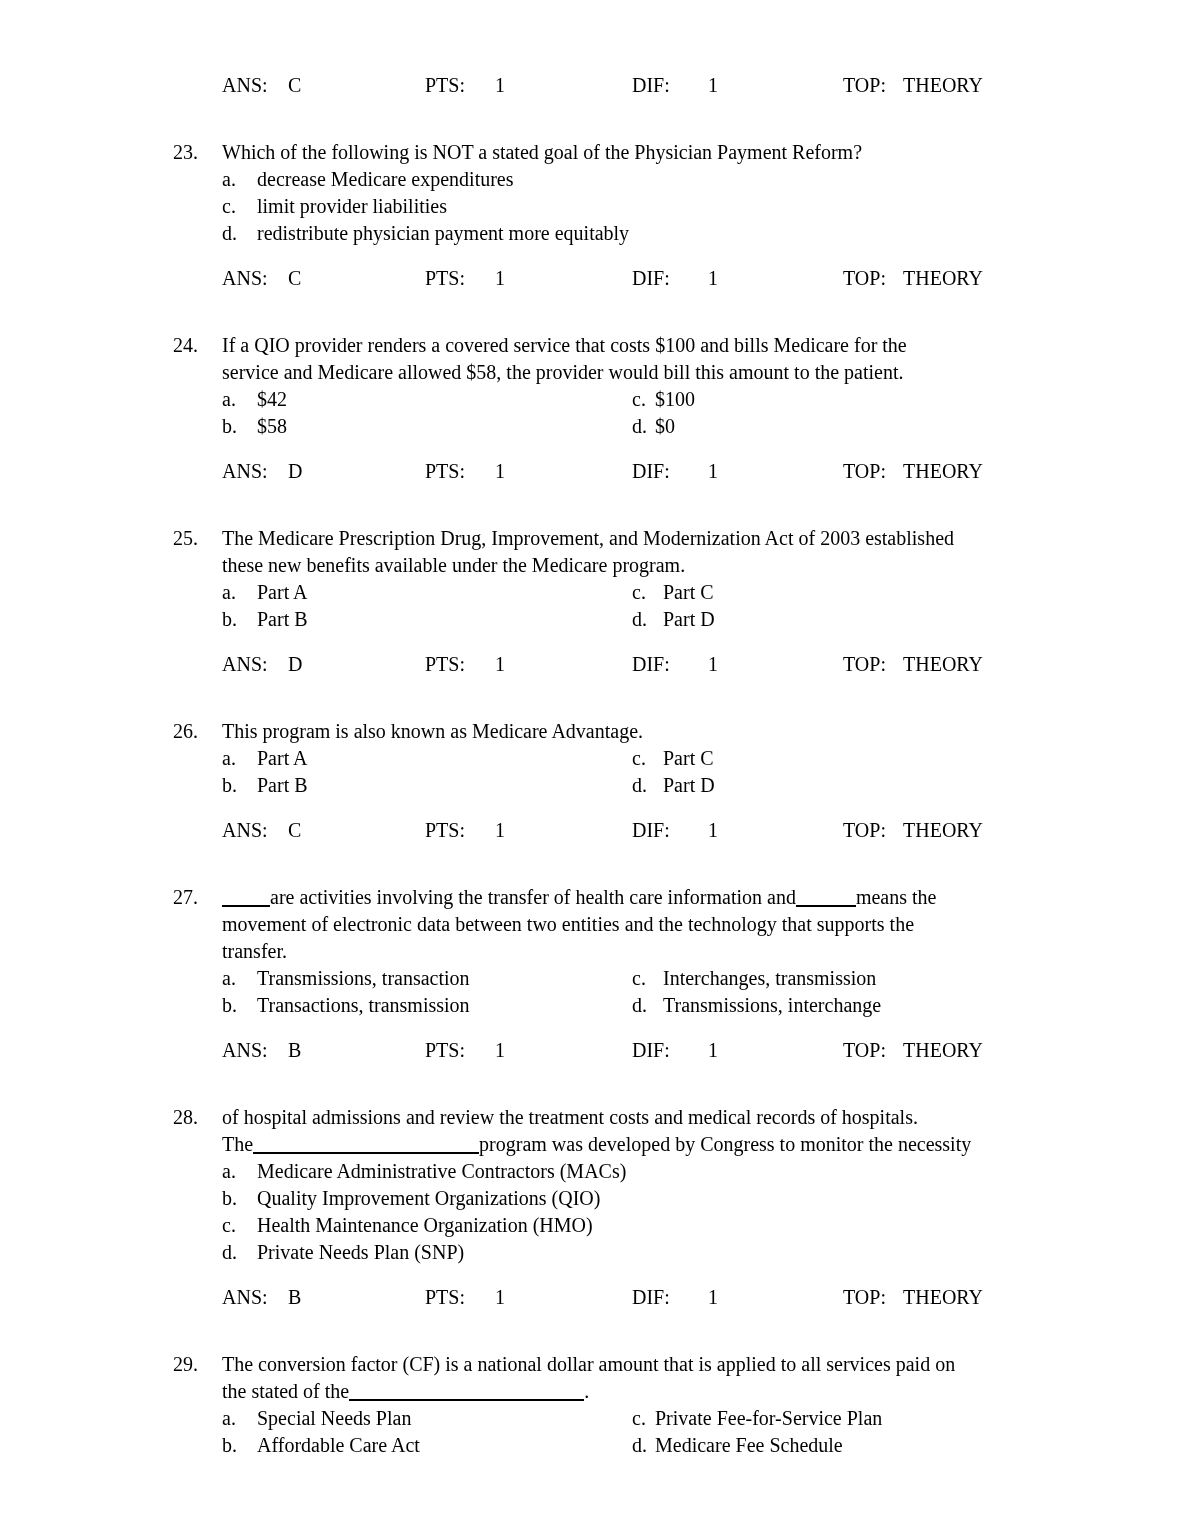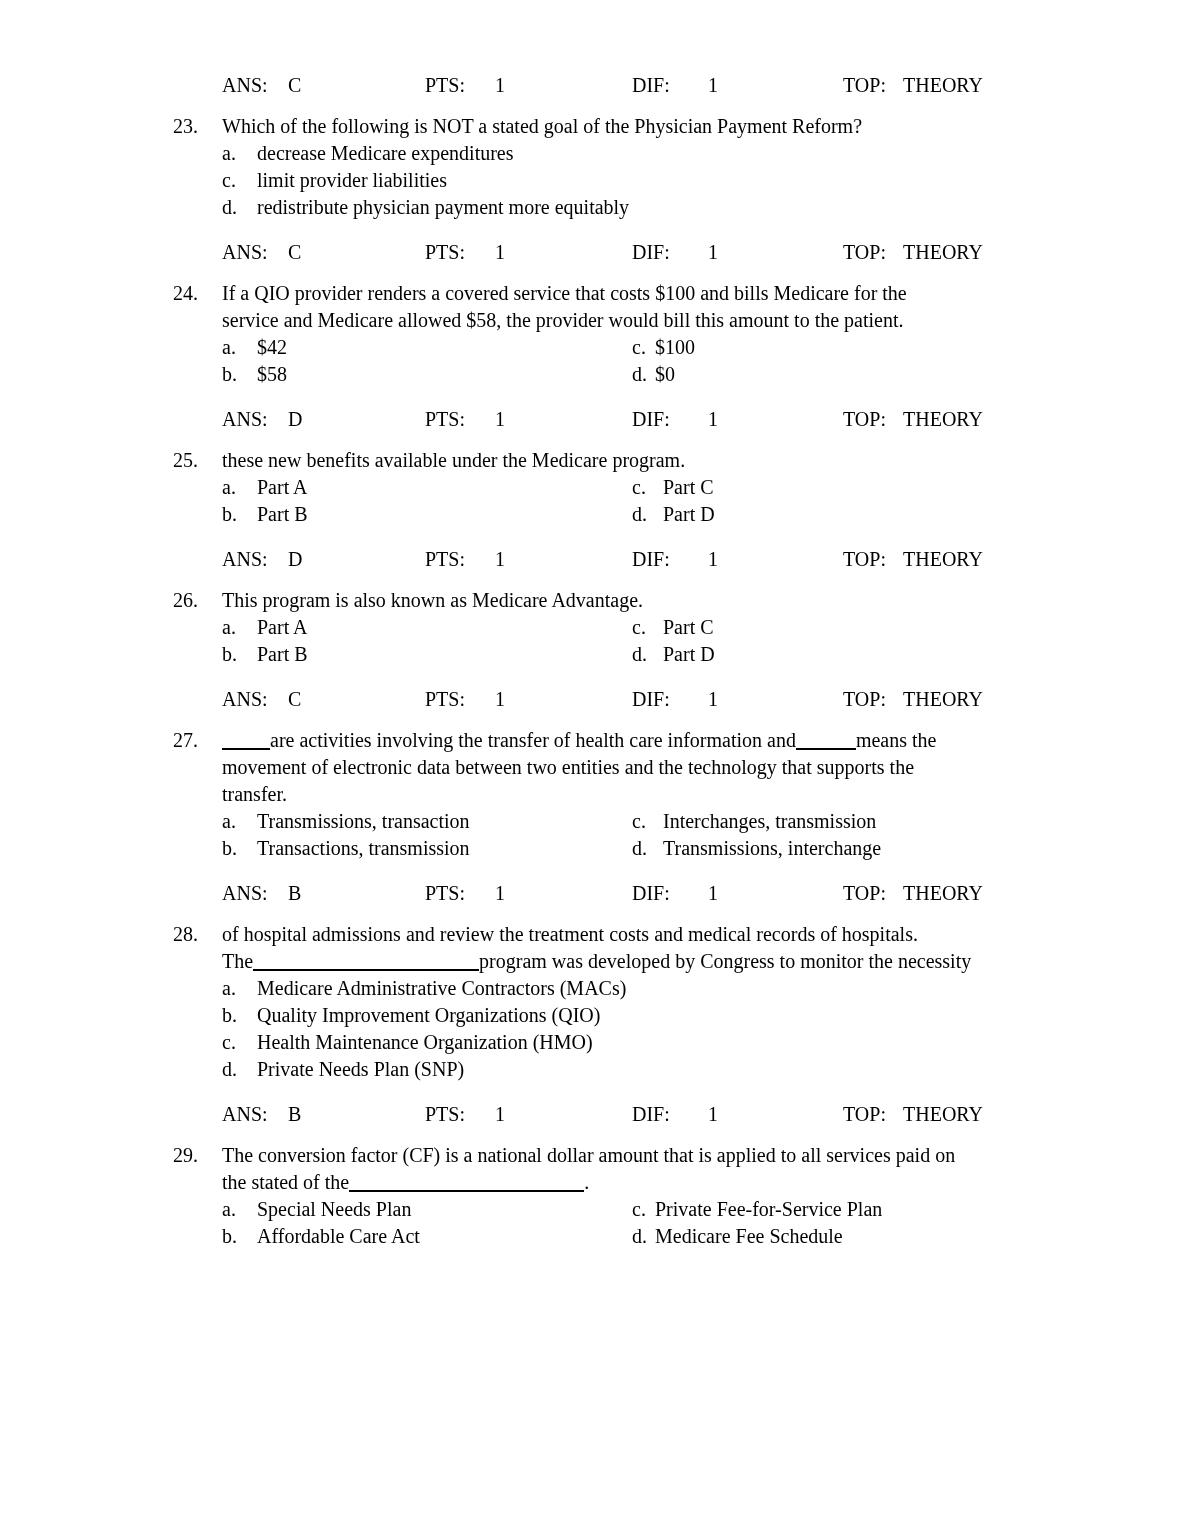--- a/index.html
+++ b/index.html
@@ -10,21 +10,21 @@
     font-size:20px; line-height:27px;
     color:#000000;
   }
   .page {
     position:relative;
     width:1190px; height:1540px;
     box-sizing:border-box;
     padding:0 40px 0 222px;
     overflow:hidden;
   }
-  .q { position:relative; margin-top:14px; }
+  .q { position:relative; margin-top:40px; }
   .qnum { position:absolute; left:-49px; top:0; }
   .qline { white-space:nowrap; }
   .opt { white-space:nowrap; }
   .letter { display:inline-block; width:35px; }
   .optrow { display:flex; }
   .optrow .c1 { width:410px; }
   .c2 .letter { width:31px; }
   .c2.narrow .letter { width:23px; }
   .ansrow { position:relative; height:27px; margin-top:18px; }
   .ansrow.orphan { margin-top:72px; }
@@ -101,20 +101,21 @@
       <span class="pv">1</span>
       <span class="dl">DIF:</span>
       <span class="dv">1</span>
       <span class="tl">TOP:</span>
       <span class="tv">THEORY</span>
     </div>
   </div>
 
   <div class="q">
     <span class="qnum">25.</span>
+    <div class="qline">The Medicare Prescription Drug, Improvement, and Modernization Act of 2003 established</div>
     <div class="qline">these new benefits available under the Medicare program.</div>
     <div class="optrow">
       <div class="opt c1"><span class="letter">a.</span><span>Part A</span></div>
       <div class="opt c2"><span class="letter">c.</span><span>Part C</span></div>
     </div>
     <div class="optrow">
       <div class="opt c1"><span class="letter">b.</span><span>Part B</span></div>
       <div class="opt c2"><span class="letter">d.</span><span>Part D</span></div>
     </div>
     <div class="ansrow">

